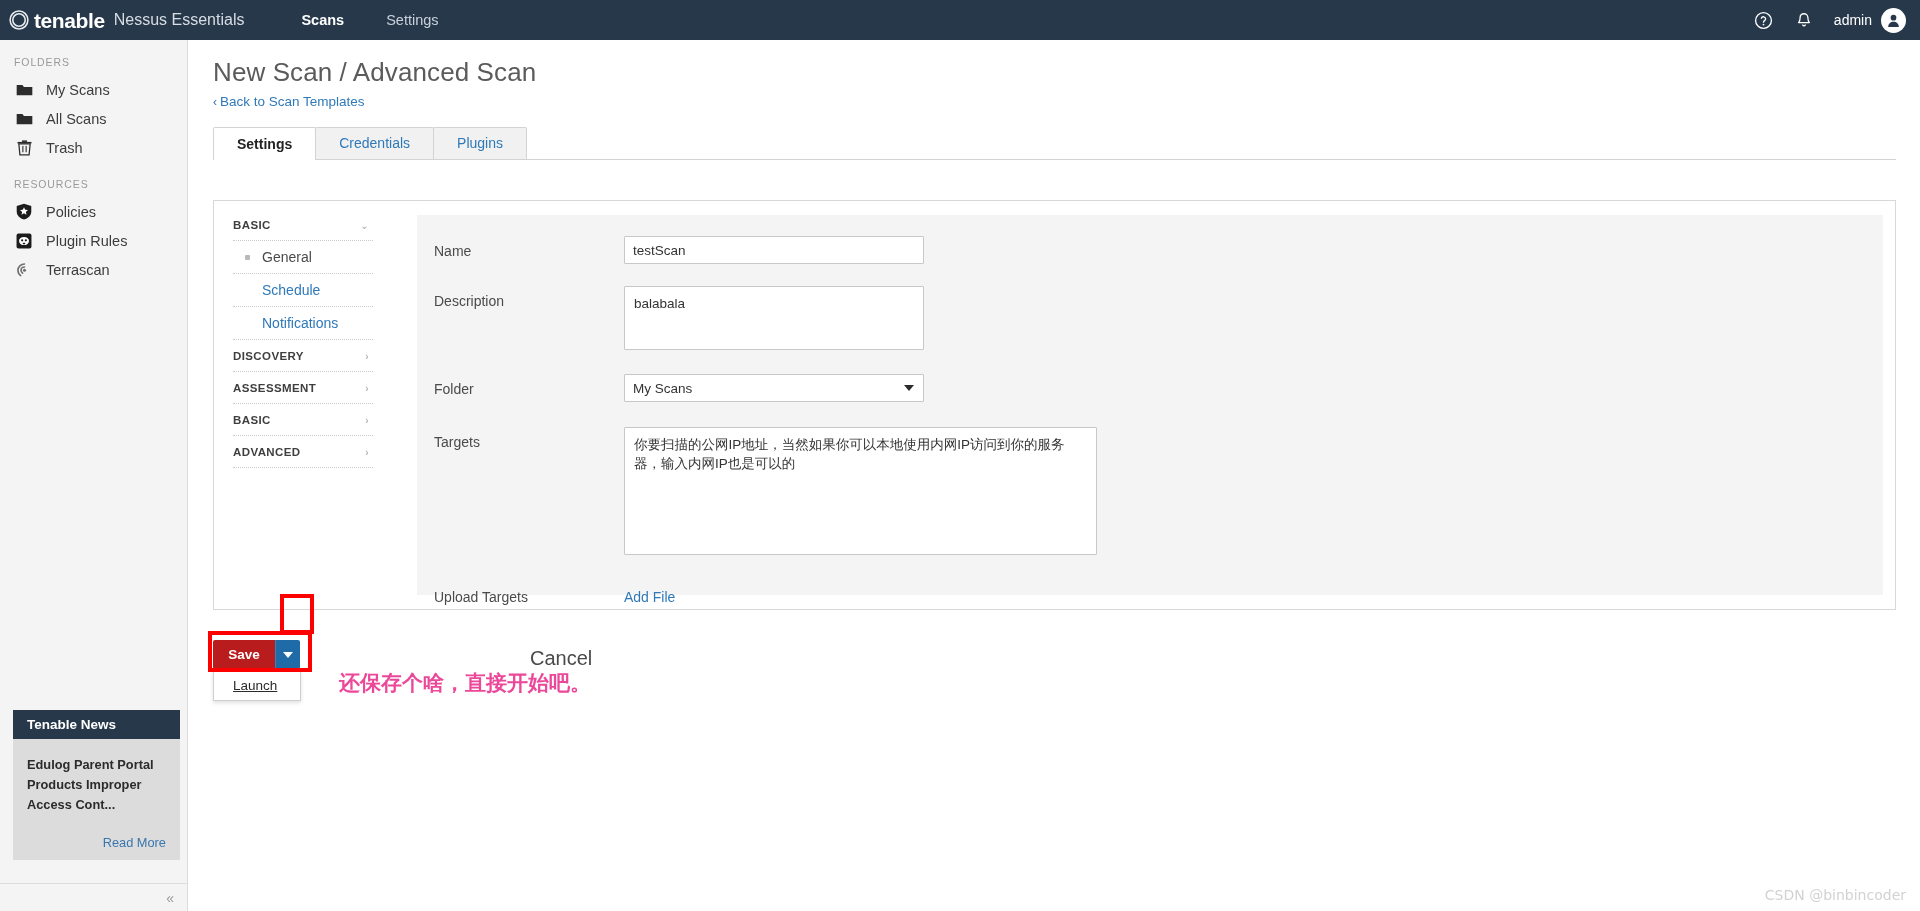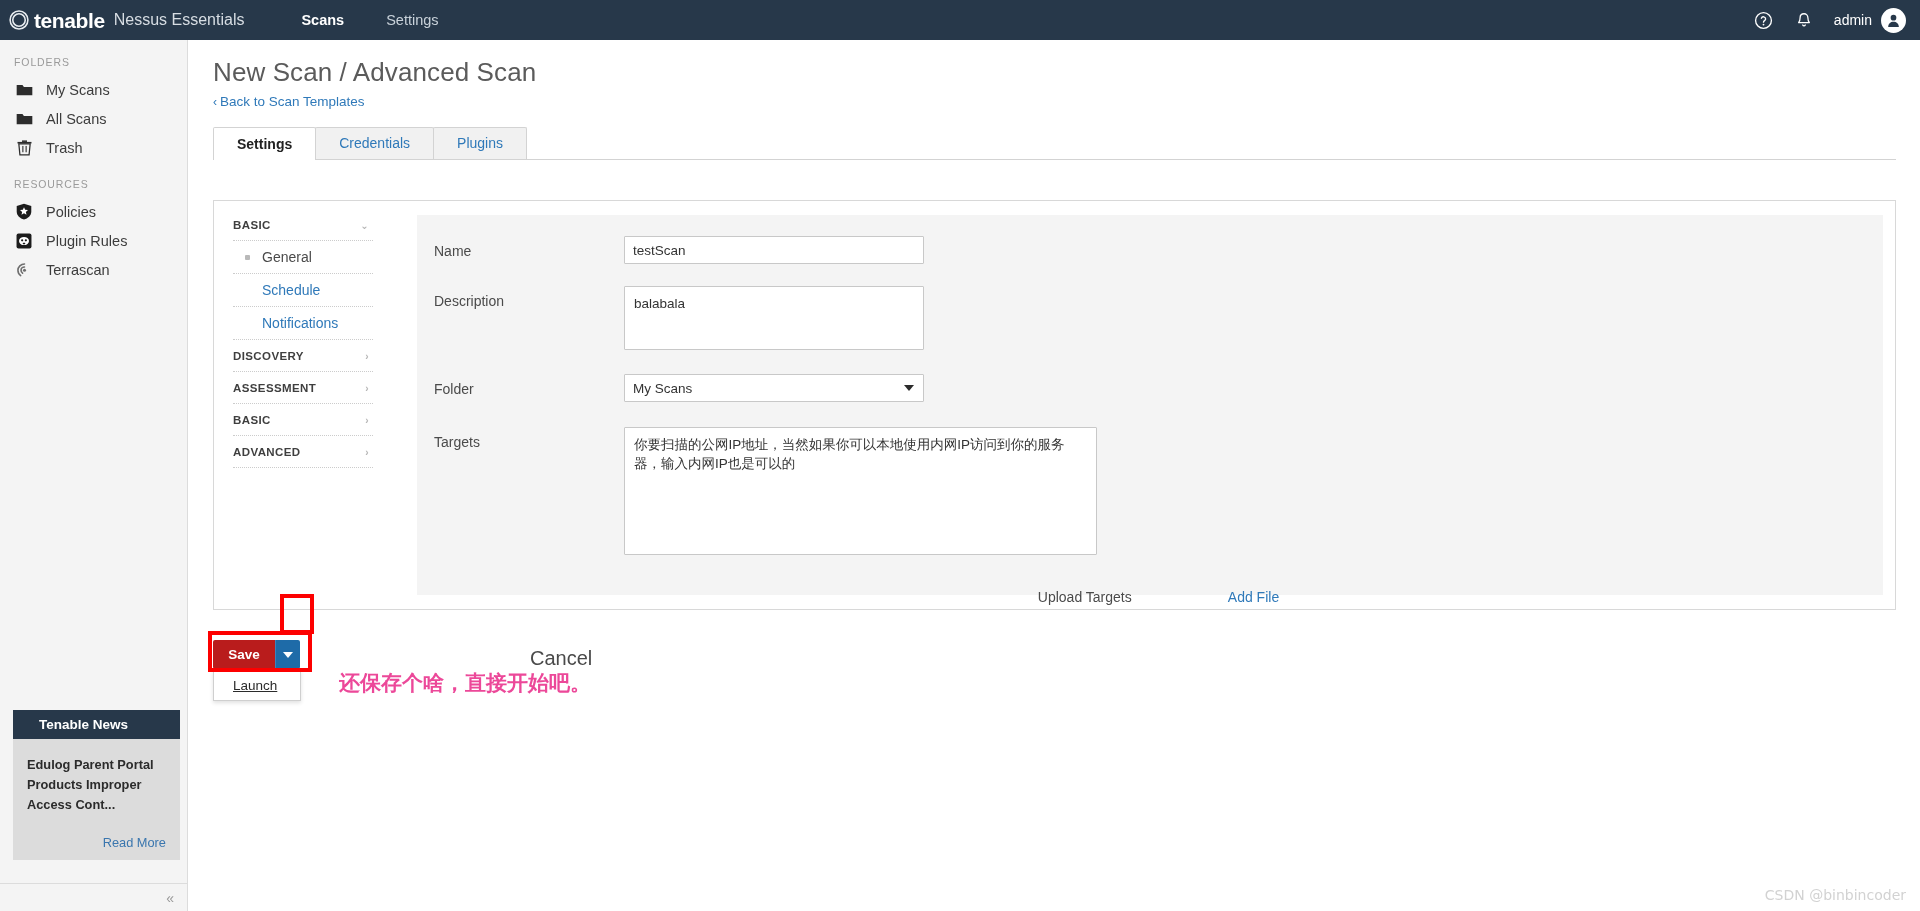--- a/index.html
+++ b/index.html
@@ -75,21 +75,21 @@
     display: flex; align-items: center; justify-content: center;
     color: #2c2c2c;
   }
 
   
   #newspanel {
     position: absolute; left: 13px; bottom: 51px; width: 167px;
   }
   .news-head {
     background: #27384a; color: #ffffff; font-size: 13.5px;
-    font-weight: 700; padding: 7px 26px;
+    font-weight: 700; padding: 7px 14px;
   }
   .news-body {
     background: #dcdcdc; padding: 16px 14px 10px 14px;
   }
   .news-title {
     font-size: 12.8px; font-weight: 700; color: #2b2b2b;
     line-height: 20px;
   }
   .news-more {
     text-align: right; font-size: 12.8px; color: #3a76ae;
@@ -436,21 +436,21 @@
           <span>My Scans</span>
           <span class="caret"></span>
         </div>
       </div>
 
       <div class="frow" style="padding-top:25px;">
         <div class="flabel">Targets</div>
         <textarea class="ftextarea" style="width: 473px; height: 128px;" placeholder="Example: 192.168.1.1-192.168.1.5">你要扫描的公网IP地址，当然如果你可以本地使用内网IP访问到你的服务器，输入内网IP也是可以的</textarea>
       </div>
 
-      <div class="frow" style="padding-top:27px;justify-content:center;">
+      <div class="frow" style="padding-top:27px;">
         <div class="flabel">Upload Targets</div>
         <div class="flink">Add File</div>
       </div>
 
     </div>
   </div>
 
   
   <div id="btnrow">
     <button class="btn-save">Save</button>

